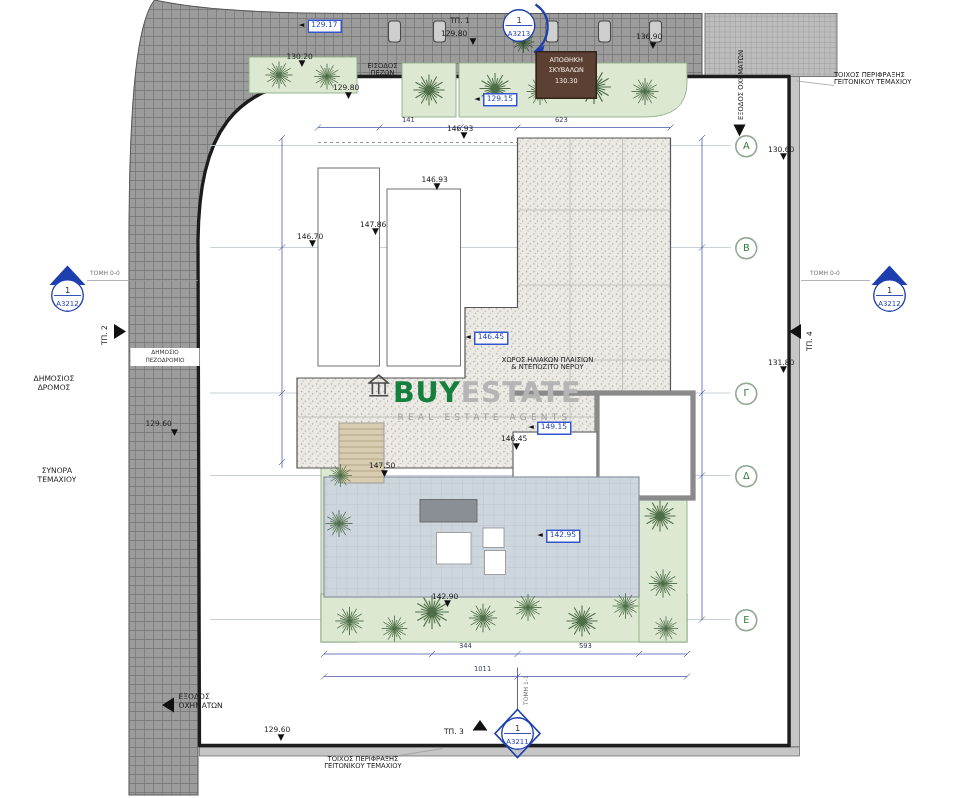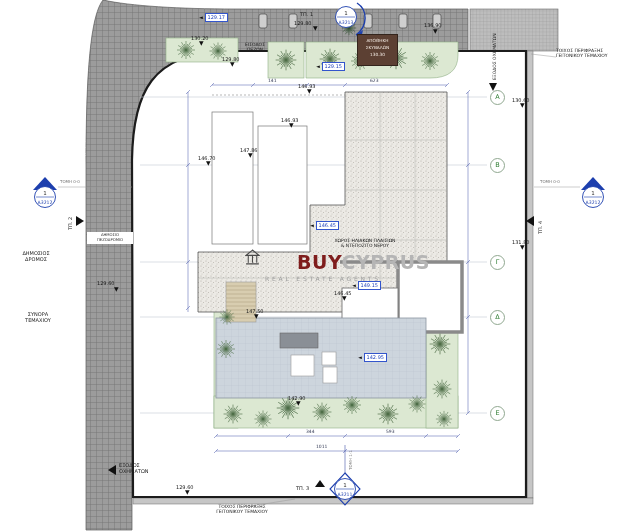--- a/index.html
+++ b/index.html
@@ -18,21 +18,21 @@
   .bflag{position:absolute;font-size:5px;color:#111;line-height:1;}
   .dim{position:absolute;font-size:4.5px;color:#333a55;white-space:nowrap;}
   .bubble{position:absolute;width:13px;height:13px;border:1px solid #90a890;border-radius:50%;
           font-size:6.5px;color:#2e7d32;text-align:center;line-height:13px;background:#fff;}
   .storage{position:absolute;left:357px;top:34px;width:41px;height:32px;background:#5c4033;
            border:1px solid #33241c;color:#f2e9e2;font-size:4.3px;text-align:center;line-height:1.6;
            padding-top:3px;box-sizing:border-box;}
   .sidewalkbox{position:absolute;left:87px;top:232px;width:46px;background:#fff;font-size:3.8px;
            color:#333;text-align:center;line-height:1.3;white-space:pre-line;padding:1px 0;}
   .wm-brand{position:absolute;left:262px;top:251px;font-size:19px;font-weight:bold;letter-spacing:.5px;white-space:nowrap;}
-  .wm-bold{color:#7f1d1d;margin-left:35px;}
+  .wm-bold{color:#15803d;}
   .wm-light{color:#b5b5b5;font-weight:bold;}
   .wm-tag{position:absolute;left:265px;top:275px;font-size:6px;letter-spacing:2.8px;color:#9e9e9e;white-space:nowrap;}
   .wm-logo{position:absolute;left:245px;top:249px;}
 </style>
 </head>
 <body>
 
 <div id="plan">
 
 <svg id="drawing" width="635" height="532" viewBox="0 0 635 532">
@@ -247,21 +247,21 @@
 <div class="lbl" style="left:300px;top:11px;">ΤΠ. 1</div>
 <div class="lbl rot" style="left:67px;top:230px;">ΤΠ. 2</div>
 <div class="lbl" style="left:296px;top:485px;">ΤΠ. 3</div>
 <div class="lbl rot" style="left:537px;top:234px;">ΤΠ. 4</div>
 
 <div class="wm-logo">
   <svg width="15" height="17" viewBox="0 0 14 16">
     <path d="M2,6h10 M3,6v7 M7,6v7 M11,6v7 M1,14h12 M7,1L1,6h12Z" stroke="#4a4a4a" stroke-width="1" fill="none"></path>
   </svg>
 </div>
-<div class="wm-brand"><span class="wm-bold">BUY</span><span class="wm-light">CYPRUS</span></div>
+<div class="wm-brand"><span class="wm-bold">BUY</span><span class="wm-light">ESTATE</span></div>
 <div class="wm-tag">REAL ESTATE AGENTS</div>
 
 <div id="anno">
       <div class="spot" style="left: 191px; top: 35px;">130.20</div>
       <div class="tri" style="left: 199px; top: 40px;">▼</div>
       <div class="spot" style="left: 222px; top: 56px;">129.80</div>
       <div class="tri" style="left: 230px; top: 61px;">▼</div>
       <div class="spot" style="left: 294px; top: 20px;">129.80</div>
       <div class="tri" style="left: 313px; top: 25px;">▼</div>
       <div class="spot" style="left: 424px; top: 22px;">136.90</div>

